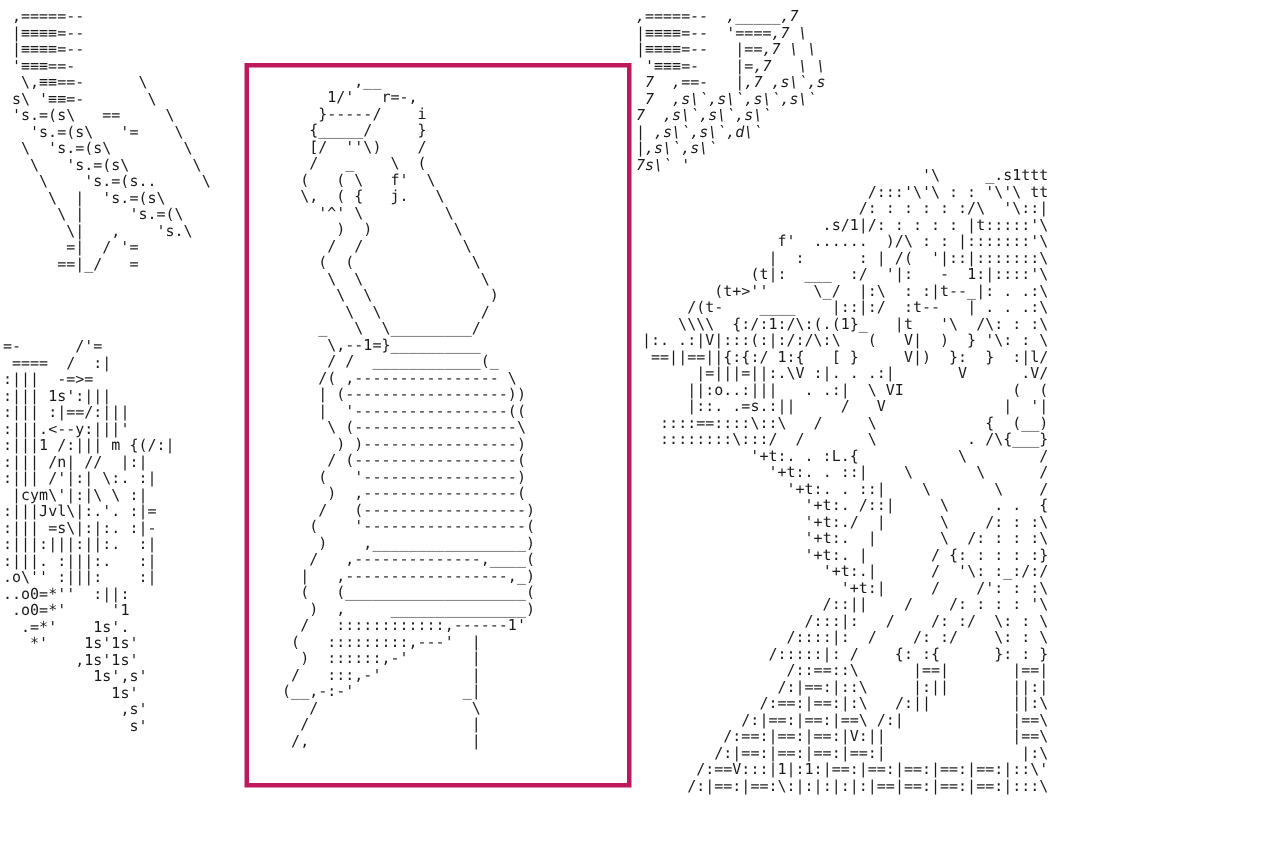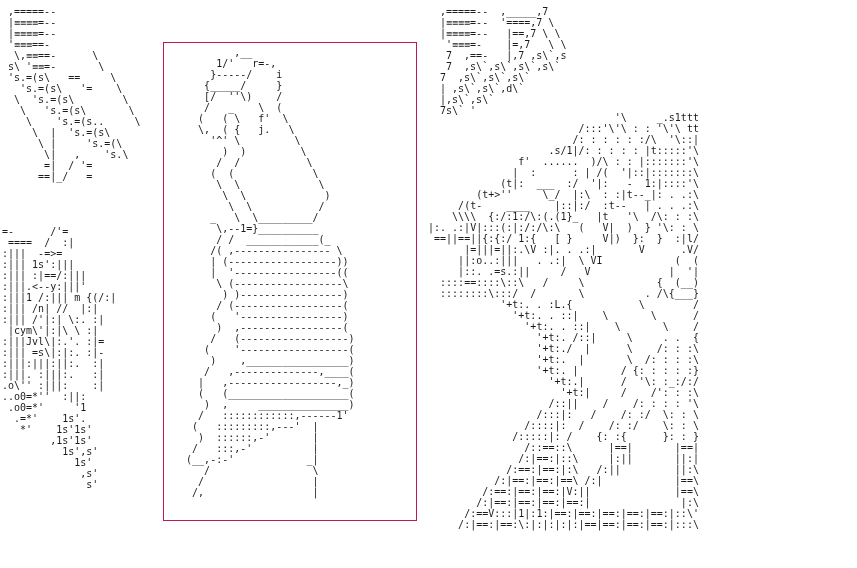--- a/index.html
+++ b/index.html
@@ -22,30 +22,30 @@
     line-height: 11px;
     color: #1b1b1b;
     white-space: pre;
   }
   .frame {
     position: absolute;
     left: 163px;
     top: 42px;
     width: 252px;
     height: 477px;
-    border: 1px solid #be185d;
+    border: 3px solid #be185d;
     background: #ffffff;
   }
   .frame pre.art {
     left: 4px;
     top: 4px;
   }
   #tl { left: 8px;   top: 6px; }
   #lf { left: 2px;   top: 226px; }
-  #tr { left: 440px; top: 6px; }
+  #tr { left: 424px; top: 6px; font-style: italic; }
   #rf { left: 428px; top: 112px; text-align: right; }
 </style>
 </head>
 <body>
 
 <div class="canvas">
 
   <pre id="tl" class="art">,=====--
 |≡≡≡≡=--
 |≡≡≡≡=--

